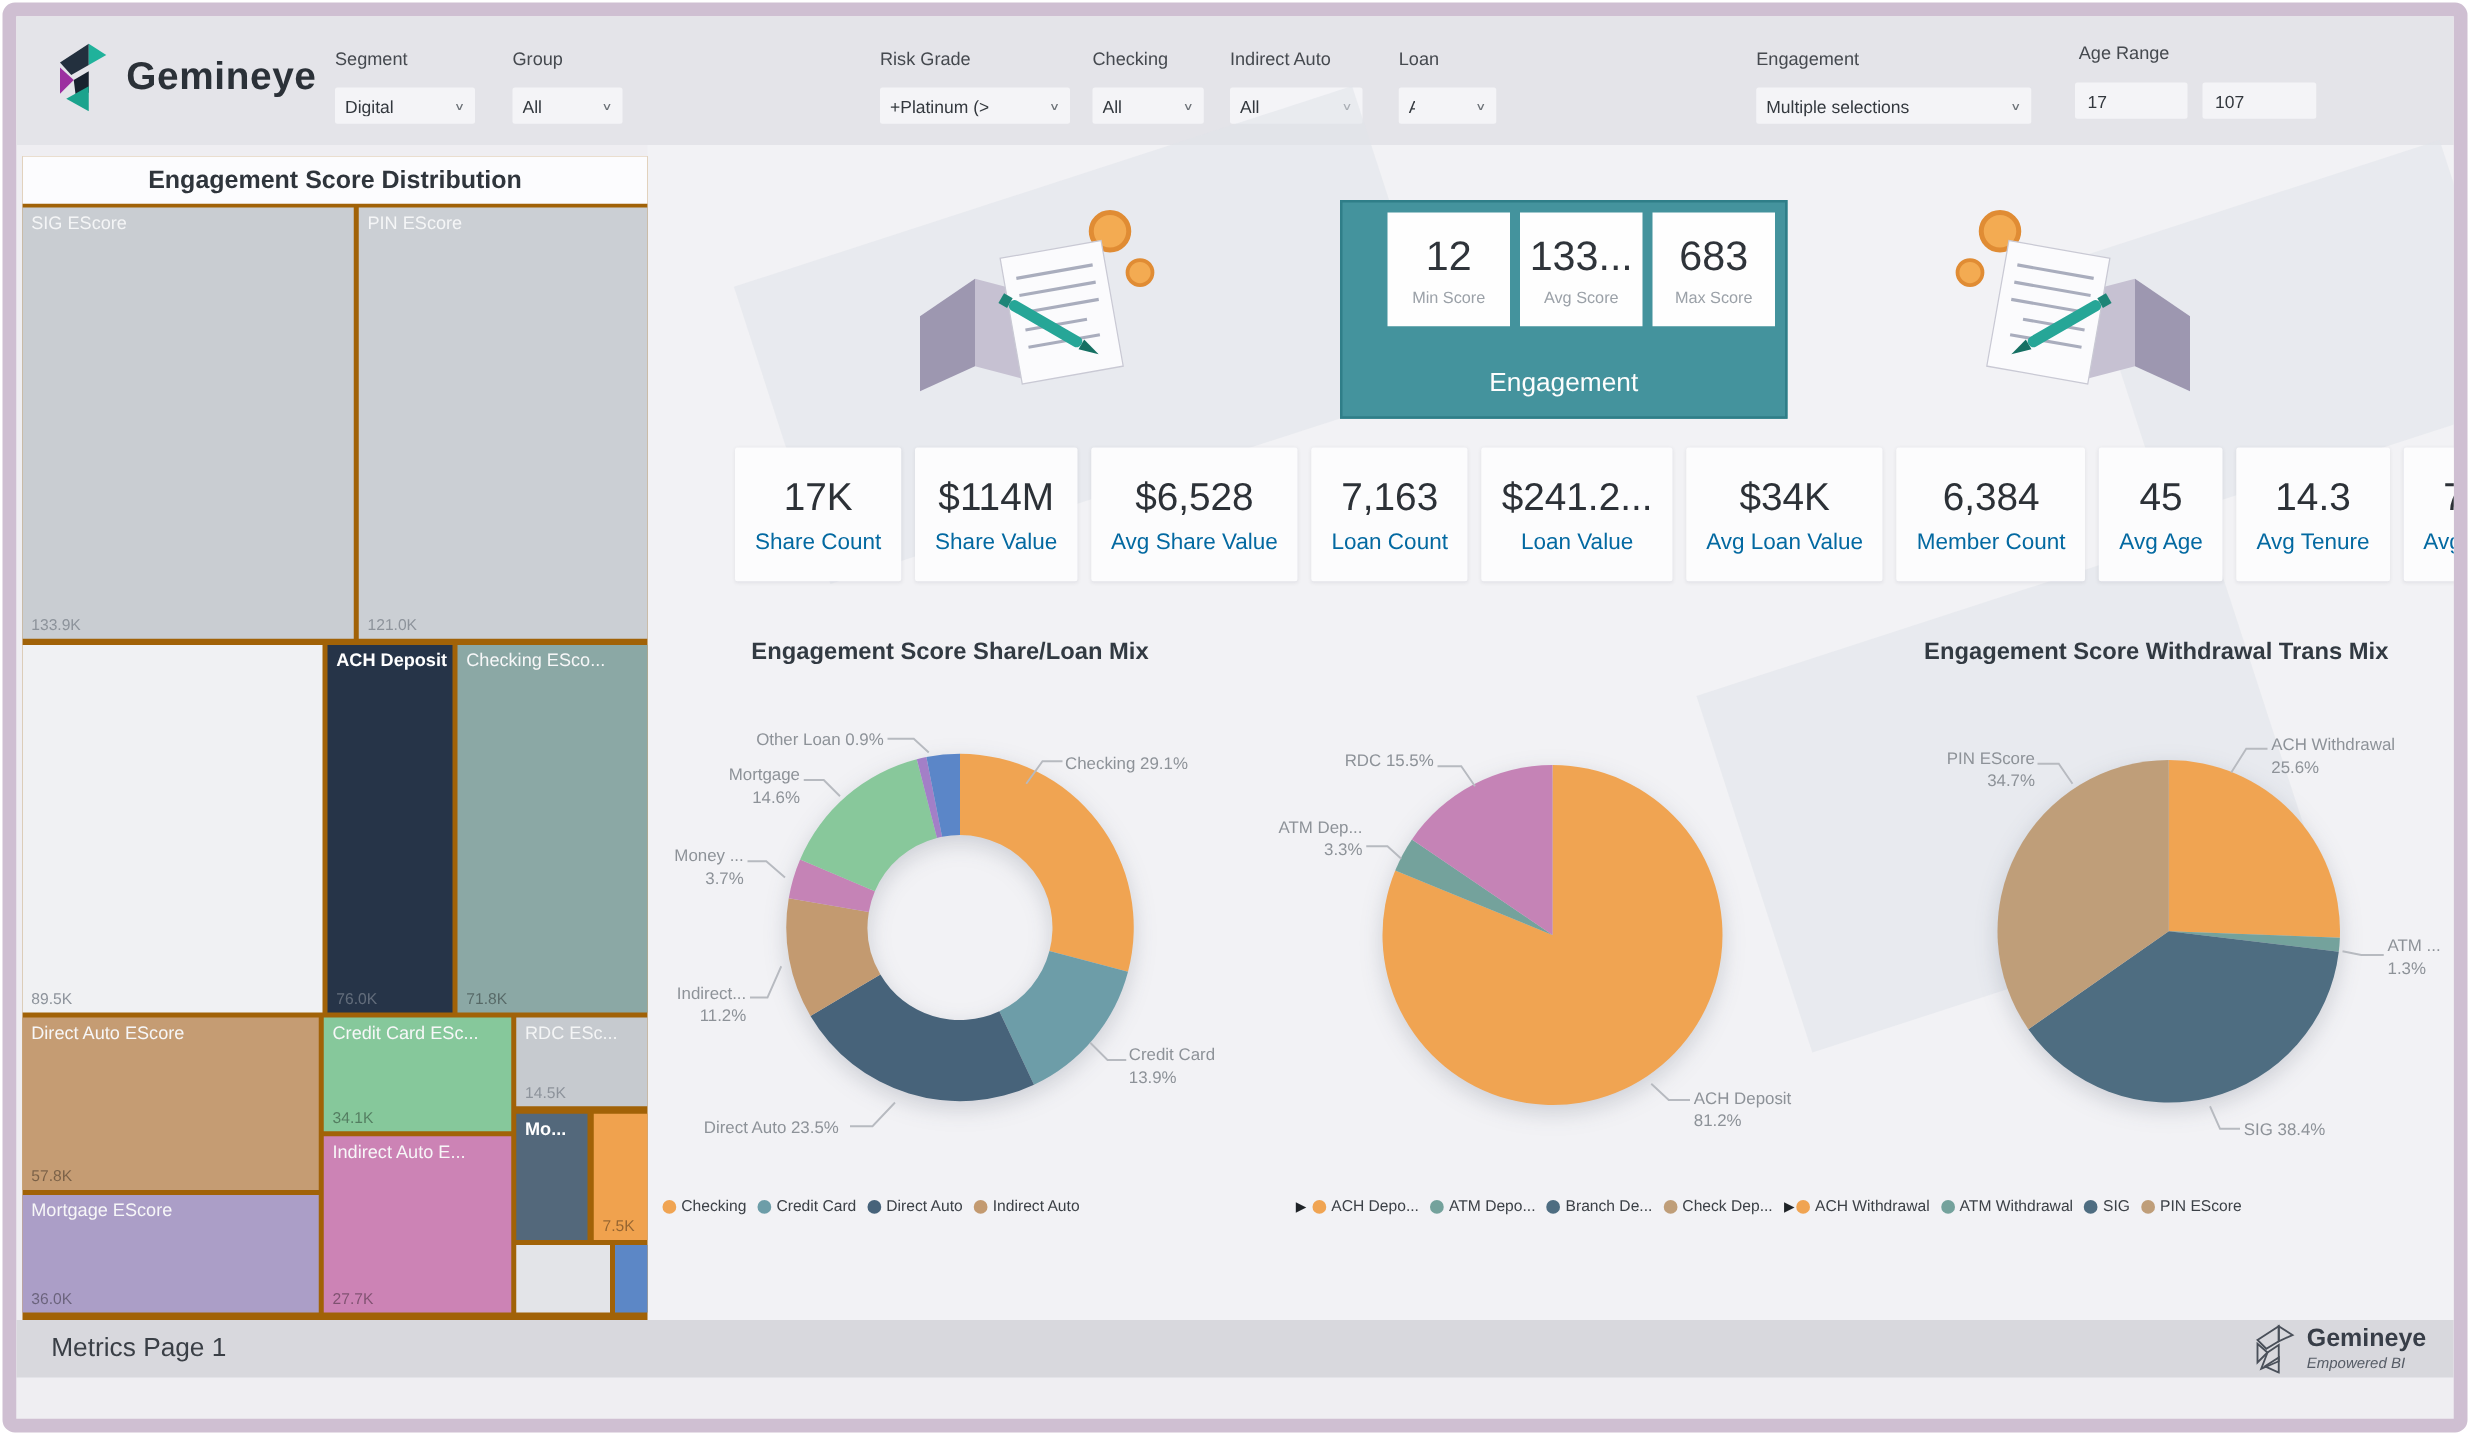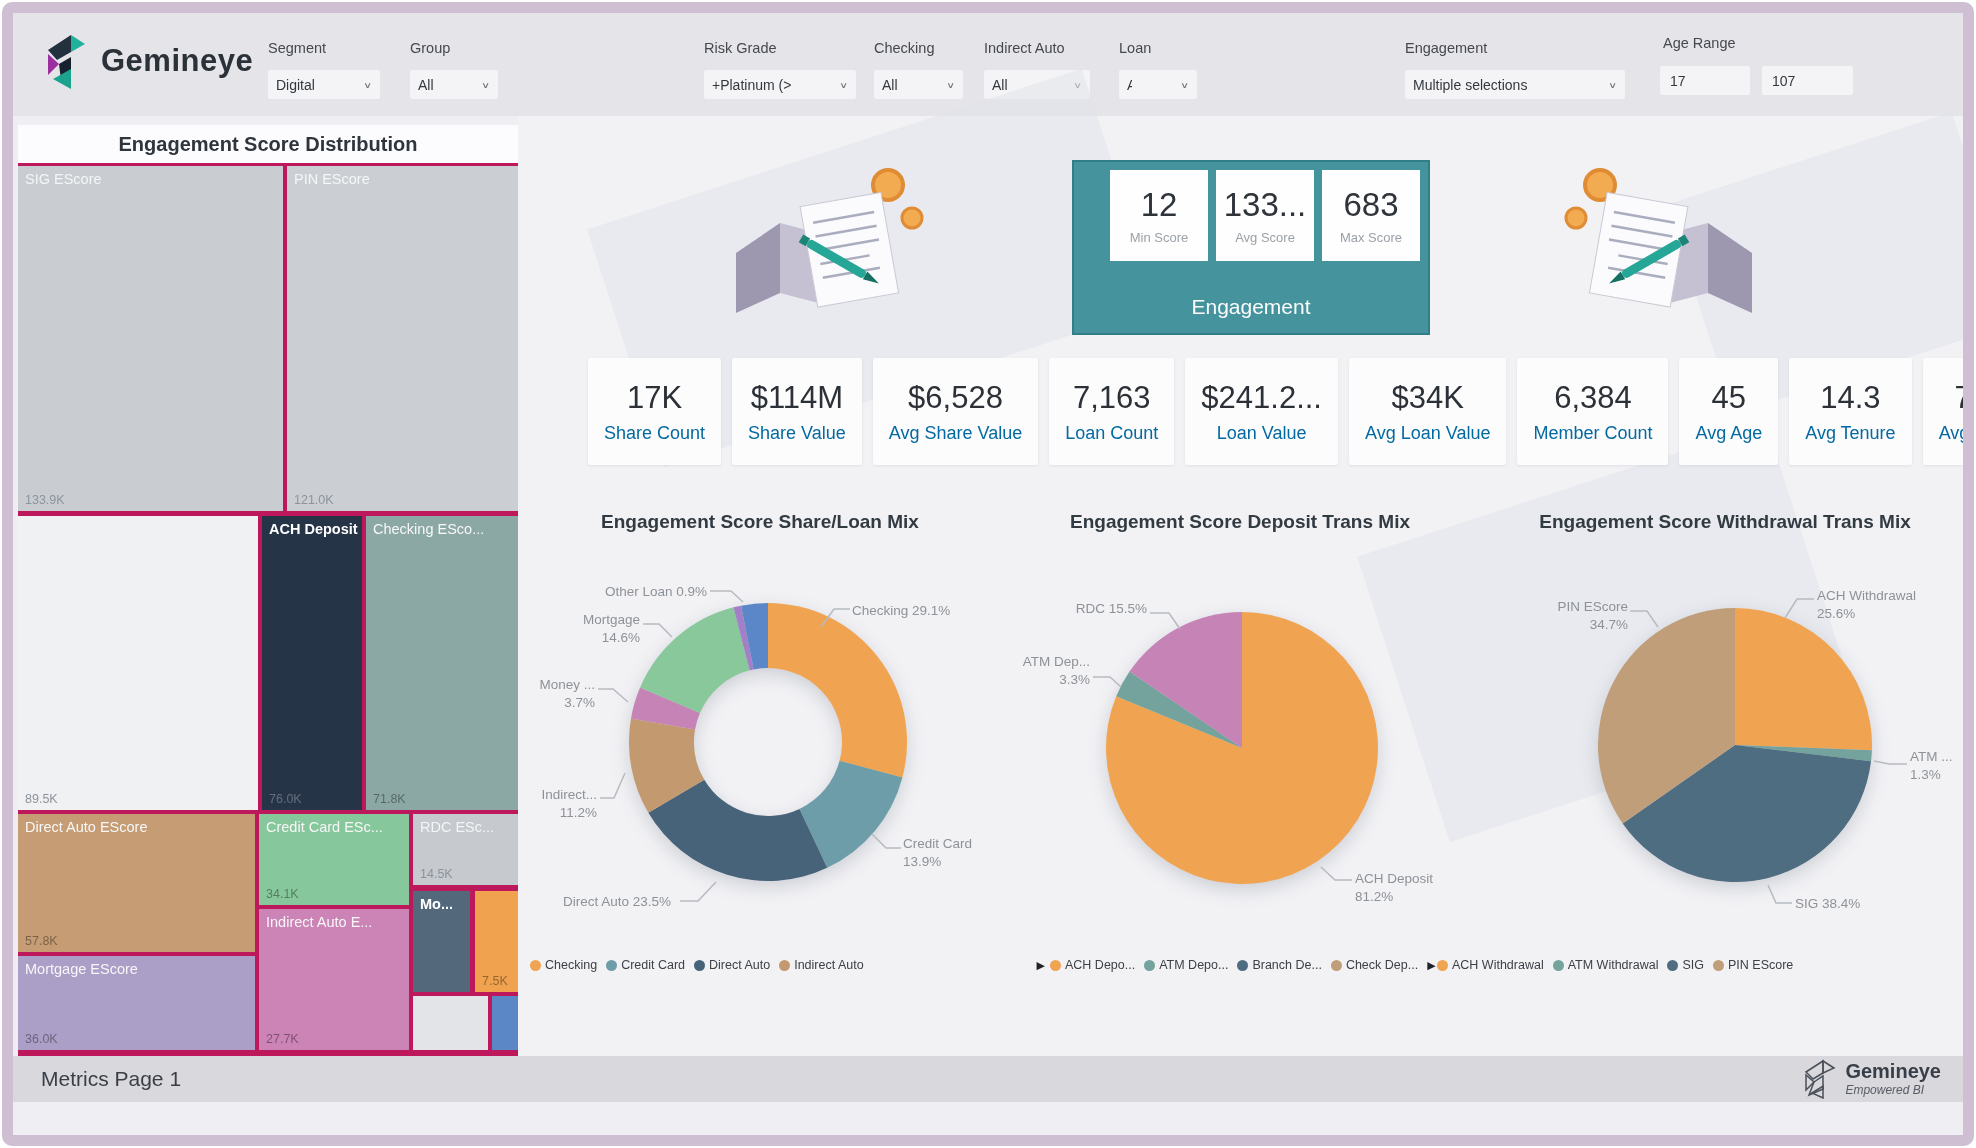--- a/index.html
+++ b/index.html
@@ -15,21 +15,21 @@
   .f-box { position:absolute; top:57px; height:29px; width:100%; background:#f4f4f7; border-radius:2px;
            display:flex; align-items:center; padding:0 8px; cursor:pointer;gap:44px; }
   .f-value { font-size:14px; color:#33383e; white-space:nowrap; overflow:hidden; flex:1; }
   .chev { font-size:12px; color:#6b7076; margin-left:4px; transform:scaleY(.7); }
   .age-box { position:absolute; top:53px; height:29px; background:#f4f4f7; border-radius:2px;
              font-size:14px; color:#33383e; display:flex; align-items:center; padding:0 10px; }
   
   .main-bg { position:absolute; left:505px; top:103px; width:1445px; height:940px; background:#f2f2f5; }
   .deco { position:absolute; background:rgba(224,227,233,.55); transform:rotate(-18deg); }
   
-  .tm-panel { position:absolute; left:5px; top:112px; width:500px; height:931px; background:#be185d; }
+  .tm-panel { position:absolute; left:5px; top:112px; width:500px; height:931px; background:#a16207; }
   .tm-title { height:38px; background:#fcfcfe; display:flex; align-items:center; justify-content:center;
               font-size:20px; font-weight:700; color:#2f353c; }
   .treemap { position:relative; width:100%; height:886px; margin-top:3px; }
   .tm-cell { position:absolute; overflow:hidden; }
   .tm-label { position:absolute; left:7px; top:5px; right:4px; font-size:14.5px; white-space:nowrap; overflow:hidden; }
   .tm-value { position:absolute; left:7px; bottom:4px; font-size:12.5px; }
   .tm-light .tm-label { color:rgba(255,255,255,.8); }
   .tm-light .tm-value { color:#8d939b; }
   .tm-dark .tm-label { color:#f7f7f8; }
   .tm-dark .tm-value { color:rgba(0,0,0,.38); }
@@ -343,21 +343,20 @@
         <div>3.7%</div>
       </div>
     <div class="callout r" style="left:0;width:120px;top:106px;">
       <div>Mortgage</div>
         <div>14.6%</div>
       </div>
     <div class="callout r" style="left:0;width:187px;top:78px;">Other Loan 0.9%</div>
   </section>
 
   <section class="chart" style="left:987px;">
-    <h3>Engagement Score Deposit Trans Mix</h3>
     <svg class="pie-svg" viewBox="0 0 480 475">
       <g class="slices">
           <path d="M242,243L242,107A136,136 0 1 1 116.18949987051374,191.350043009035Z" fill="#f0a452"></path>
           <path d="M242,243L116.18949987051374,191.350043009035A136,136 0 0 1 129.5170418986596,166.5566606121102Z" fill="#74a29c"></path>
           <path d="M242,243L129.5170418986596,166.5566606121102A136,136 0 0 1 242.00000000000009,107Z" fill="#c583b6"></path>
         </g>
       <g stroke="#b7bac0" stroke-width="1.5" fill="none">
         <path d="M150,108 H169 L180,124"></path>
         <path d="M93,172 H110 L121,182"></path>
         <path d="M352,375 H335 L321,362"></path>

